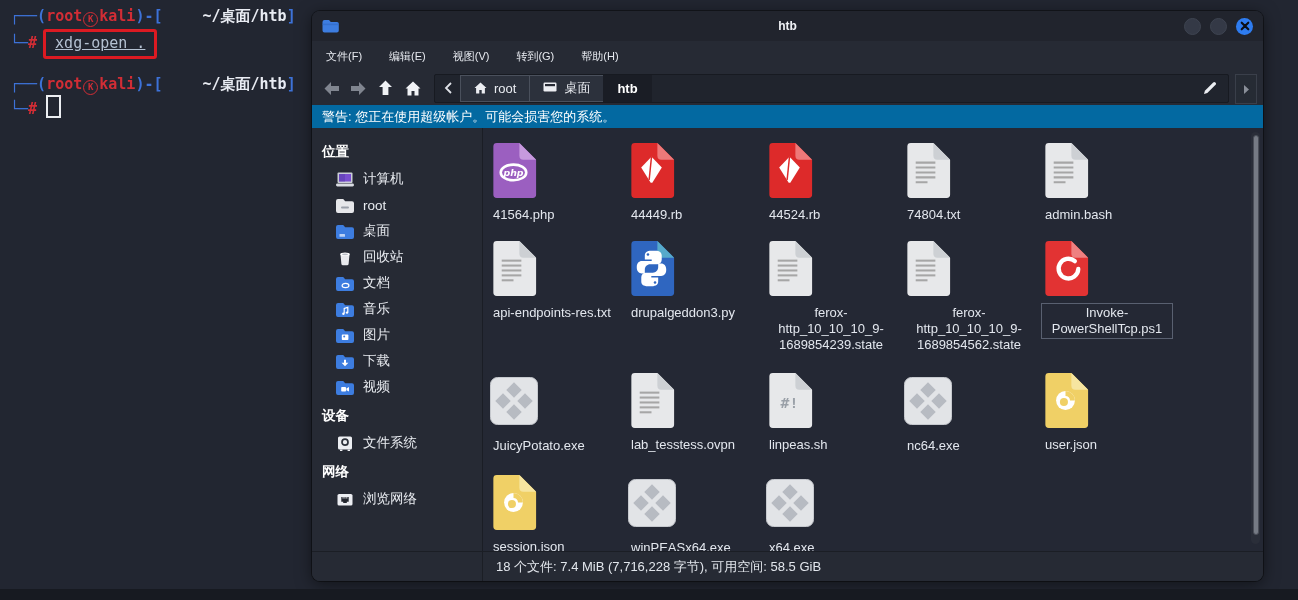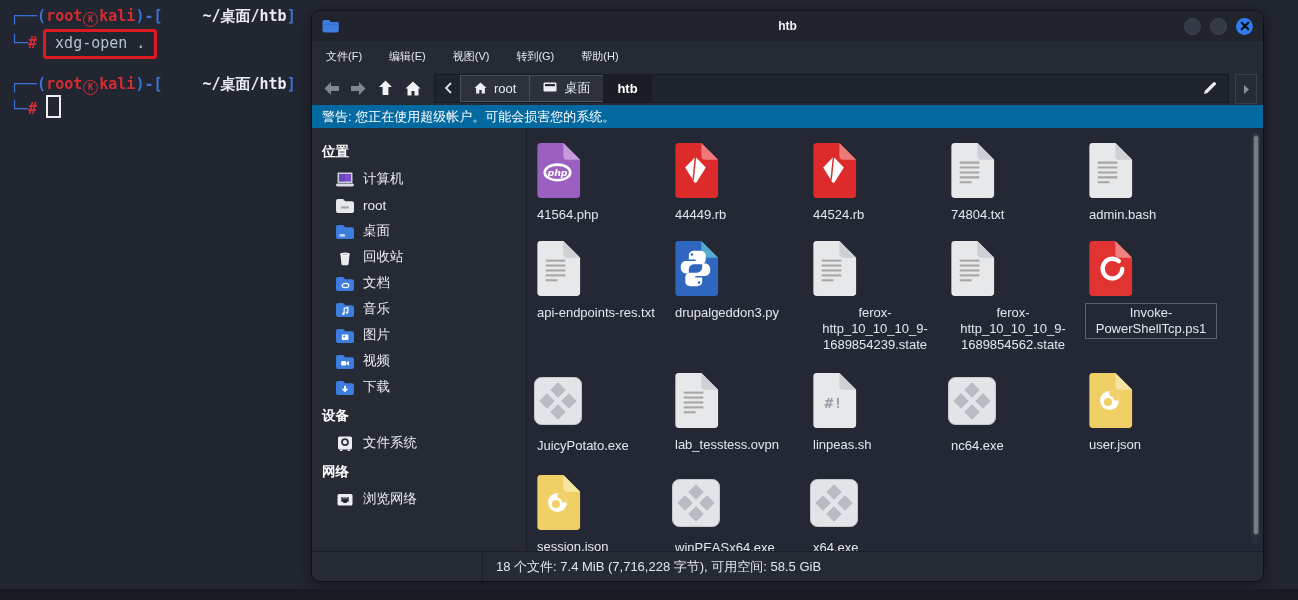--- a/index.html
+++ b/index.html
@@ -11,21 +11,21 @@
 
   
   .terminal{
     position:absolute;left:10px;top:6px;width:300px;
     font-family:"DejaVu Sans Mono","Liberation Mono",monospace;
     font-weight:bold;font-size:15px;line-height:21px;white-space:nowrap;
   }
   .t-blue{color:#3d72d8;}
   .t-red{color:#d22d35;}
   .t-white{color:#e9ecf3;margin-left:40px;}
-  .t-cmd{color:#b4c1d2;font-weight:normal;}
+  .t-cmd{color:#b4c1d2;font-weight:normal;text-decoration:underline;}
   .kglyph{
     display:inline-flex;width:13px;height:13px;border:1.5px solid #d22d35;border-radius:50%;
     font-size:9px;justify-content:center;align-items:center;vertical-align:-1px;color:#d22d35;margin:0 1px;
   }
   .cmdbox{
     display:inline-block;border:3px solid #dc1a22;border-radius:3px;
     padding:1px 9px 2px 9px;margin-left:6px;margin-top:2px;
   }
   .cursor-block{
     display:inline-block;width:11px;height:19px;border:2px solid #eceef2;
@@ -70,21 +70,21 @@
   .pathbar-next{
     position:absolute;right:6px;top:3px;width:20px;height:28px;
     background:#262b34;border:1px solid #3a3f4a;display:flex;align-items:center;justify-content:center;
   }
 
   .warningbar{
     height:23px;background:#0369a1;color:#ffffff;font-size:13px;
     display:flex;align-items:center;padding-left:10px;
   }
 
-  .content{display:flex;height:423px;gap:44px;}
+  .content{display:flex;height:423px;}
   .sidebar{width:170px;box-sizing:border-box;padding:8px 0 0 10px;overflow:hidden;}
   .side-header{font-size:13.5px;font-weight:bold;color:#ffffff;margin:7px 0 5px 0;}
   .side-item{display:flex;align-items:center;gap:8px;height:26px;padding-left:13px;color:#e8ebf0;font-size:13.5px;}
   .side-item svg{flex:none;}
 
   .fileview{flex:1;position:relative;background:#242834;border-left:1px solid #1a1d25;overflow:hidden;}
   .grid{
     display:grid;grid-template-columns:repeat(5,138px);grid-template-rows:98px 132px 102px 1fr;
     padding:14px 0 0 6px;height:423px;box-sizing:border-box;overflow:hidden;
   }
@@ -268,31 +268,31 @@
           <svg width="20" height="17" viewBox="0 0 20 17">
     <path d="M1 4 a2 2 0 0 1 2 -2 h5.2 l2 2.2 H17 a2 2 0 0 1 2 2 V14 a2 2 0 0 1 -2 2 H3 a2 2 0 0 1 -2 -2 Z" fill="#3d7de0"></path>
             <rect x="6.8" y="7.6" width="6.6" height="5.4" rx="0.8" fill="#fff"></rect>
             <circle cx="9.2" cy="9.6" r="1" fill="#3d7de0"></circle>
           </svg>
           <span>图片</span>
         </div>
         <div class="side-item">
           <svg width="20" height="17" viewBox="0 0 20 17">
     <path d="M1 4 a2 2 0 0 1 2 -2 h5.2 l2 2.2 H17 a2 2 0 0 1 2 2 V14 a2 2 0 0 1 -2 2 H3 a2 2 0 0 1 -2 -2 Z" fill="#3d7de0"></path>
+            <path d="M9 6.8 h2 v3 h2.4 L10 13.2 6.6 9.8 H9 Z" fill="#fff"></path>
+          </svg>
+          <span>下载</span>
+        </div>
+        <div class="side-item">
+          <svg width="20" height="17" viewBox="0 0 20 17">
+    <path d="M1 4 a2 2 0 0 1 2 -2 h5.2 l2 2.2 H17 a2 2 0 0 1 2 2 V14 a2 2 0 0 1 -2 2 H3 a2 2 0 0 1 -2 -2 Z" fill="#3d7de0"></path>
             <rect x="6.2" y="8" width="4.8" height="4.6" rx="0.8" fill="#fff"></rect>
             <path d="M11.4 9.4 14 8 v4.6 l-2.6 -1.4 Z" fill="#fff"></path>
           </svg>
           <span>视频</span>
-        </div>
-        <div class="side-item">
-          <svg width="20" height="17" viewBox="0 0 20 17">
-    <path d="M1 4 a2 2 0 0 1 2 -2 h5.2 l2 2.2 H17 a2 2 0 0 1 2 2 V14 a2 2 0 0 1 -2 2 H3 a2 2 0 0 1 -2 -2 Z" fill="#3d7de0"></path>
-            <path d="M9 6.8 h2 v3 h2.4 L10 13.2 6.6 9.8 H9 Z" fill="#fff"></path>
-          </svg>
-          <span>下载</span>
         </div>
         <div class="side-header">设备</div>
         <div class="side-item">
           <svg width="20" height="17" viewBox="0 0 20 17">
       <rect x="3" y="1.5" width="14" height="13" rx="1.6" fill="#eceef2"></rect>
       <circle cx="10" cy="7.2" r="3" fill="none" stroke="#2c313a" stroke-width="1.7"></circle>
       <rect x="5" y="14.6" width="2.4" height="1.4" fill="#eceef2"></rect>
             <rect x="12.6" y="14.6" width="2.4" height="1.4" fill="#eceef2"></rect>
           </svg>
           <span>文件系统</span>

